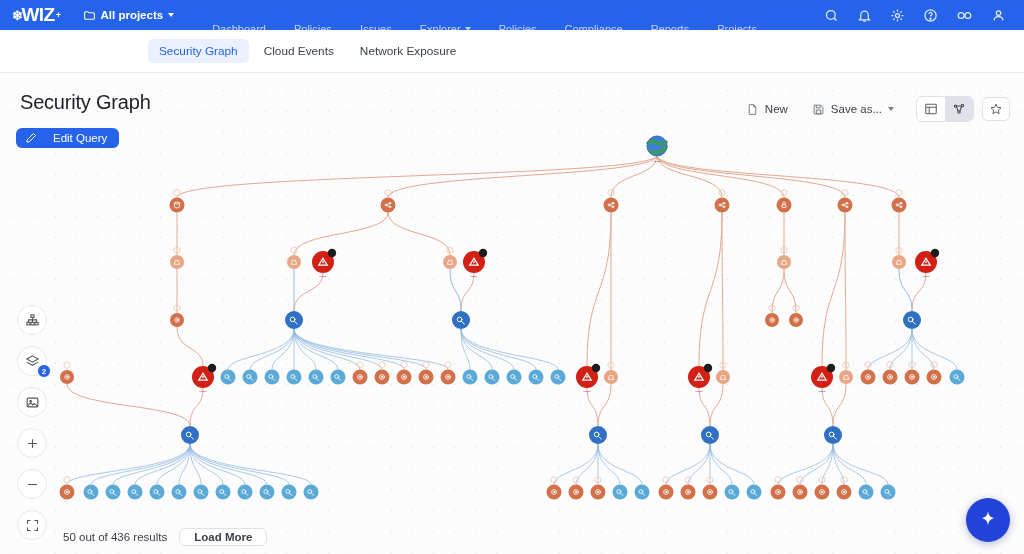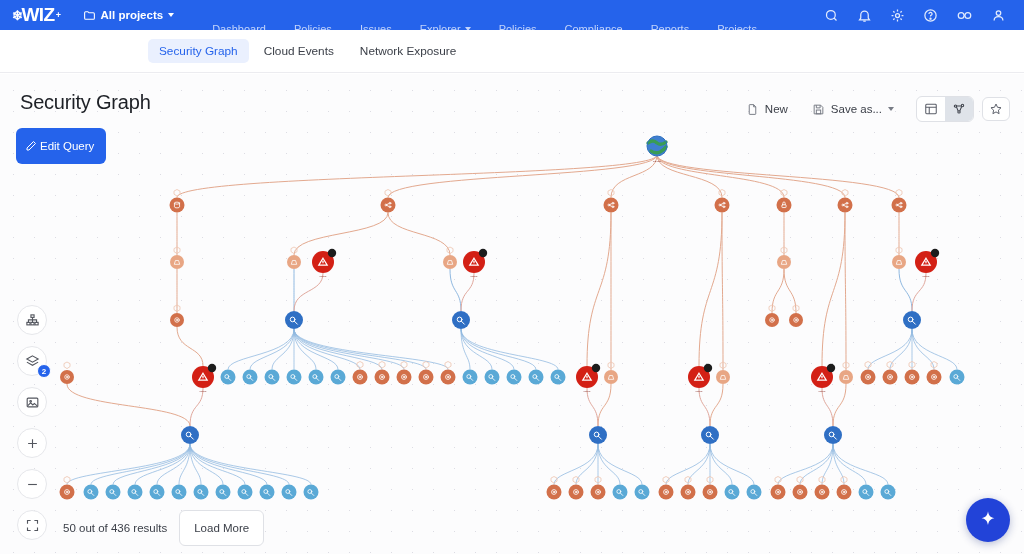--- a/index.html
+++ b/index.html
@@ -52,22 +52,22 @@
     background-size: 21px 21px; background-position: 3px 6px;
     overflow: hidden;
   }
   .page-title {
     position: absolute; left: 20px; top: 17px;
     font-size: 20px; color: #1d2026; font-weight: 400; letter-spacing: -0.2px;
   }
   .edit-query {
     position: absolute; left: 16px; top: 54px;
     background: #2563eb; color: #fff; border: none; border-radius: 6px;
-    height: 36px; padding: 0 12px 0 9px; font-size: 11.5px;
-    display: flex; align-items: center; gap: 3px; cursor: pointer;
+    height: 20px; padding: 0 12px 0 9px; font-size: 11.5px;
+    display: flex; align-items: center; gap: 16px; cursor: pointer;
     font-family: "Liberation Sans", sans-serif;
   }
   .toolbar-right {
     position: absolute; right: 14px; top: 22px;
     display: flex; align-items: center; gap: 8px;
   }
   .tb-btn { display: flex; align-items: center; gap: 6px; font-size: 11.5px;
             color: #3c4049; cursor: pointer; padding: 4px 8px; border-radius: 5px; }
   .seg { display: flex; border: 1px solid #dfe1e6; border-radius: 6px;
          overflow: hidden; background: #fff; margin-left: 6px; }
@@ -87,22 +87,22 @@
   .badge { position: absolute; right: -5px; bottom: -3px; width: 14px; height: 14px;
            border-radius: 50%; background: #2563eb; color: #fff; font-size: 8px;
            display: flex; align-items: center; justify-content: center;
            border: 1.5px solid #fff; font-weight: 700; }
 
   
   .footer { position: absolute; left: 63px; bottom: 8px; display: flex;
             align-items: center; gap: 12px; z-index: 6; }
   .res-txt { font-size: 11.5px; color: #3c4049; }
   .load-more { background: #fff; border: 1px solid #dfe1e6; border-radius: 6px;
-               height: 36px; padding: 0 14px; font-size: 11.5px; color: #3c4049;
-               cursor: pointer; font-family: "Liberation Sans", sans-serif; }
+               height: 18px; padding: 0 14px; font-size: 11.5px; color: #3c4049;
+               cursor: pointer; font-family: "Liberation Sans", sans-serif; font-weight: bold; }
   .fab { position: absolute; right: 14px; bottom: 12px; width: 44px; height: 44px;
          border-radius: 50%; background: #2243d8; display: flex; align-items: center;
          justify-content: center; cursor: pointer; z-index: 7;
          box-shadow: 0 2px 8px rgba(20,40,120,.3); }
 
   svg.graph { position: absolute; inset: 0; width: 1024px; height: 480px; }
   .nlabel { font-size: 2.4px; fill: #7b1c14; text-anchor: middle;
             font-family: "Liberation Sans", sans-serif; }
 </style>
 </head>

